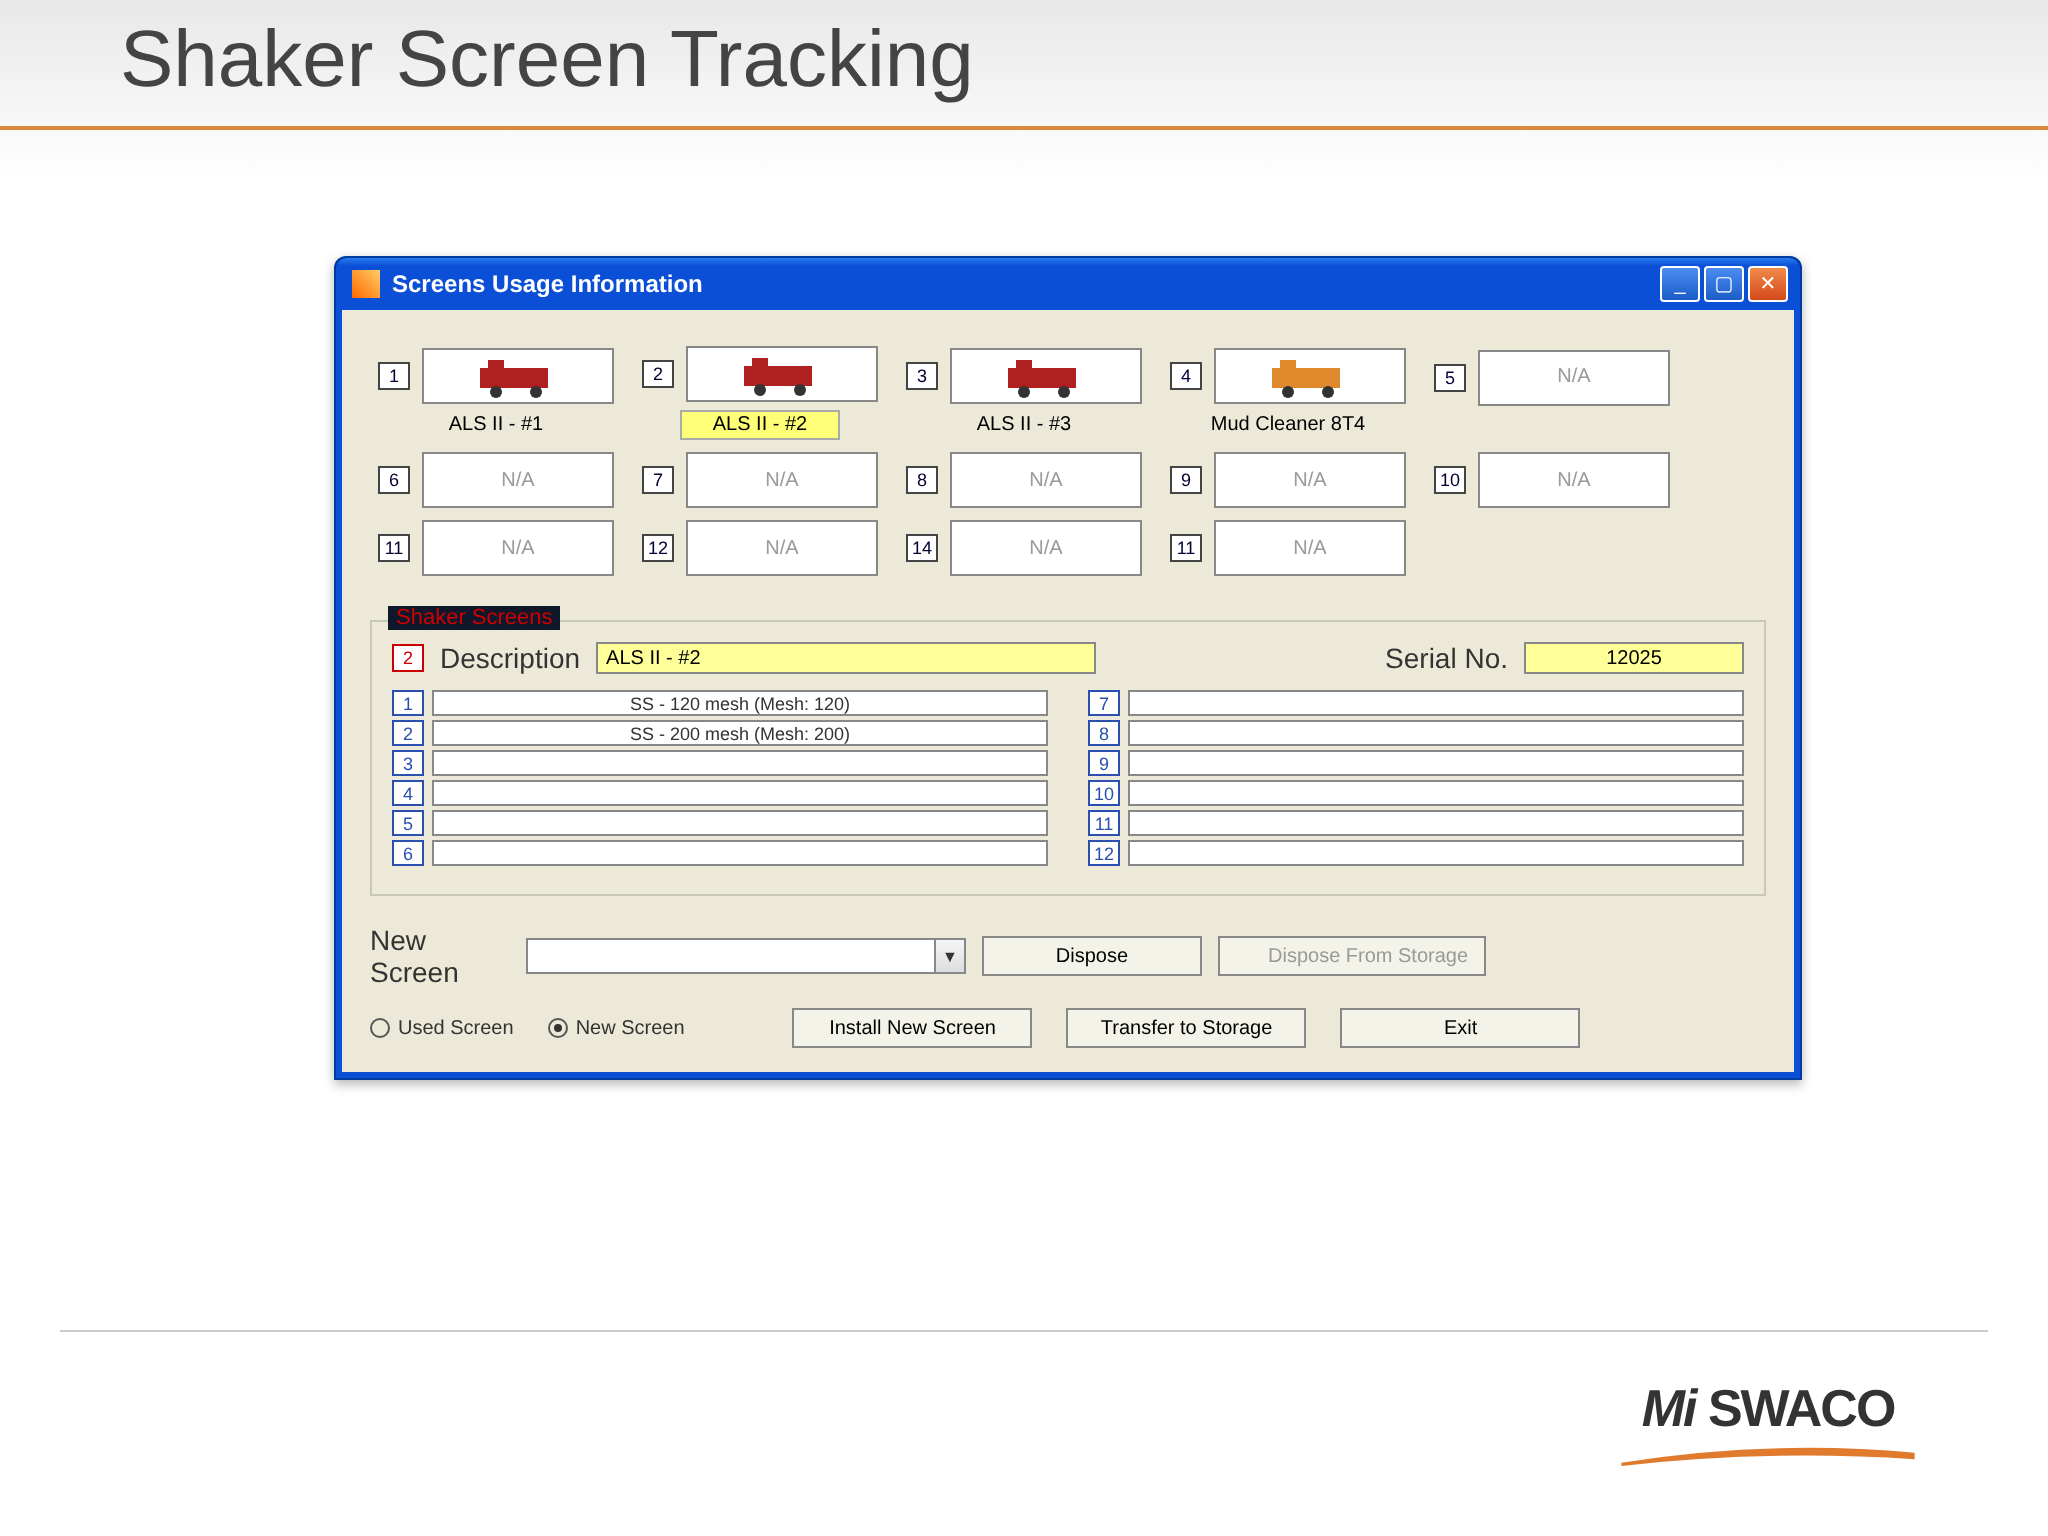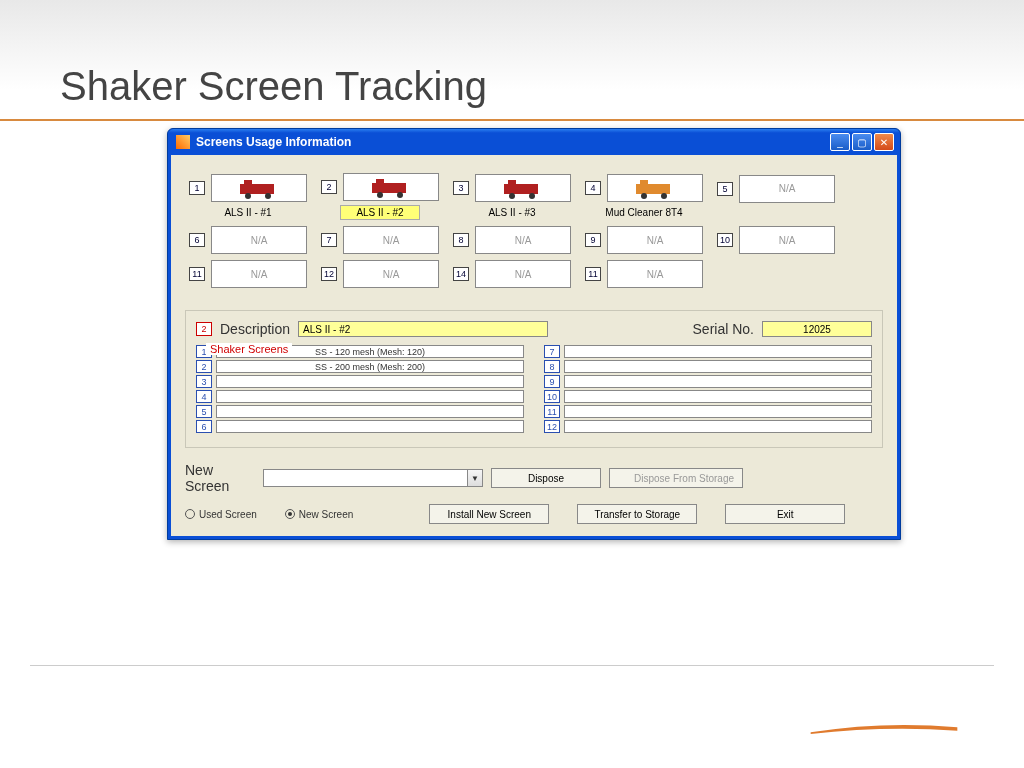--- a/index.html
+++ b/index.html
@@ -8,23 +8,22 @@
     width: 1024px;
     height: 768px;
     font-family: "Segoe UI", Tahoma, sans-serif;
     background: linear-gradient(to bottom, #e8e8e8 0%, #ffffff 90px, #ffffff 100%);
     position: relative;
   }
   .slide-title {
     font-size: 40px;
     font-weight: 300;
     color: #444;
-    padding: 32px 0 10px 60px;
+    padding: 8px 0 10px 60px;
     font-family: "Segoe UI Light", "Segoe UI", sans-serif;
-    margin-top: 32px;
   }
   .orange-rule {
     height: 2px;
     background: #d88a3f;
     margin: 0;
   }
   .window {
     position: absolute;
     left: 167px;
     top: 128px;
@@ -129,26 +128,25 @@
     border: 1px solid #aaa;
   }
   .group-box {
     border: 1px solid #c9c7b8;
     padding: 10px 10px 12px 10px;
     margin-top: 4px;
     position:relative;
   }
   .group-title {
     position:absolute;
-    top:-8px; left:20px;
-    background:#ffffff;
+    top:-8px; left:8px;
+    background:#0f172a;
     padding:0 4px;
     font-size: 11px;
     color: #d00000;
-    margin-top: 40px;
   }
   .desc-row {
     display:flex;
     align-items:center;
     gap:8px;
     margin-bottom:8px;
   }
   .small-num {
     width: 16px; height:14px;
     border:1px solid #c00;
@@ -211,21 +209,21 @@
     border:1px solid #888; background:#f4f3ea;
     height:20px; font-size:10px;
     display:flex; align-items:center; justify-content:center;
     padding: 0 8px;
     min-width: 110px;
   }
   .btn.disabled { color:#999;padding-left:24px; }
   .radio-row {
     display:flex;
     align-items:center;
-    gap: 28px;
+    gap: 17px;
     margin-top: 10px;
   }
   .radio {
     display:flex; align-items:center; gap:4px;
     font-size:10px; color:#333;
   }
   .radio .dot {
     width:10px; height:10px; border:1px solid #555; border-radius:50%;
     display:flex; align-items:center; justify-content:center;
   }
@@ -490,16 +488,17 @@
       <div class="btn" style="min-width:120px">Install New Screen</div>
       <div class="btn" style="min-width:120px">Transfer to Storage</div>
       <div class="btn" style="min-width:120px">Exit</div>
     </div>
   </div>
 </div>
 
 <div class="footer-rule"></div>
 
 <div class="brand">
+  <div class="logo"><span class="mi">Mi</span> SWACO</div>
   <svg class="swoosh" viewBox="0 0 180 12">
     <path d="M2 10 Q 90 -4 178 4 L 178 8 Q 90 2 2 12 Z" fill="#e07b2e"></path>
   </svg>
 </div>
 
 </body></html>

